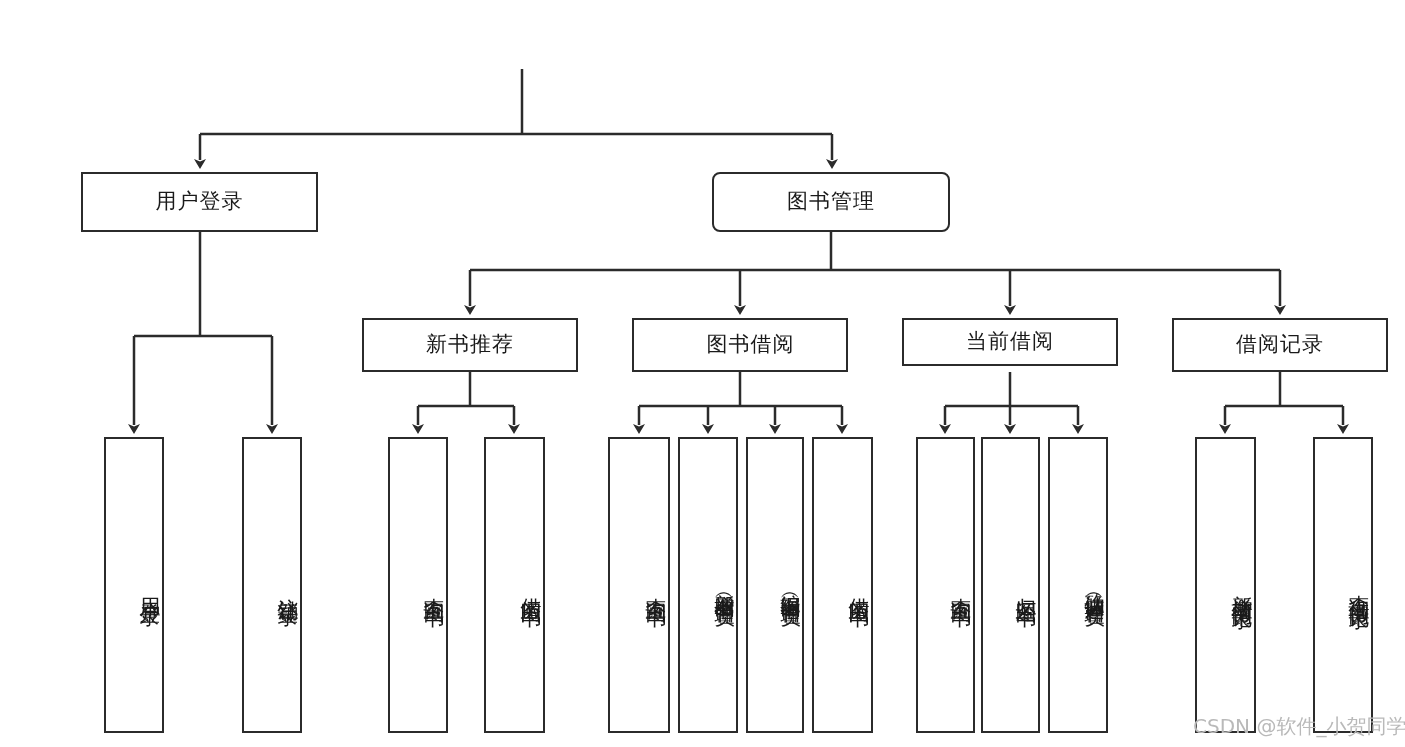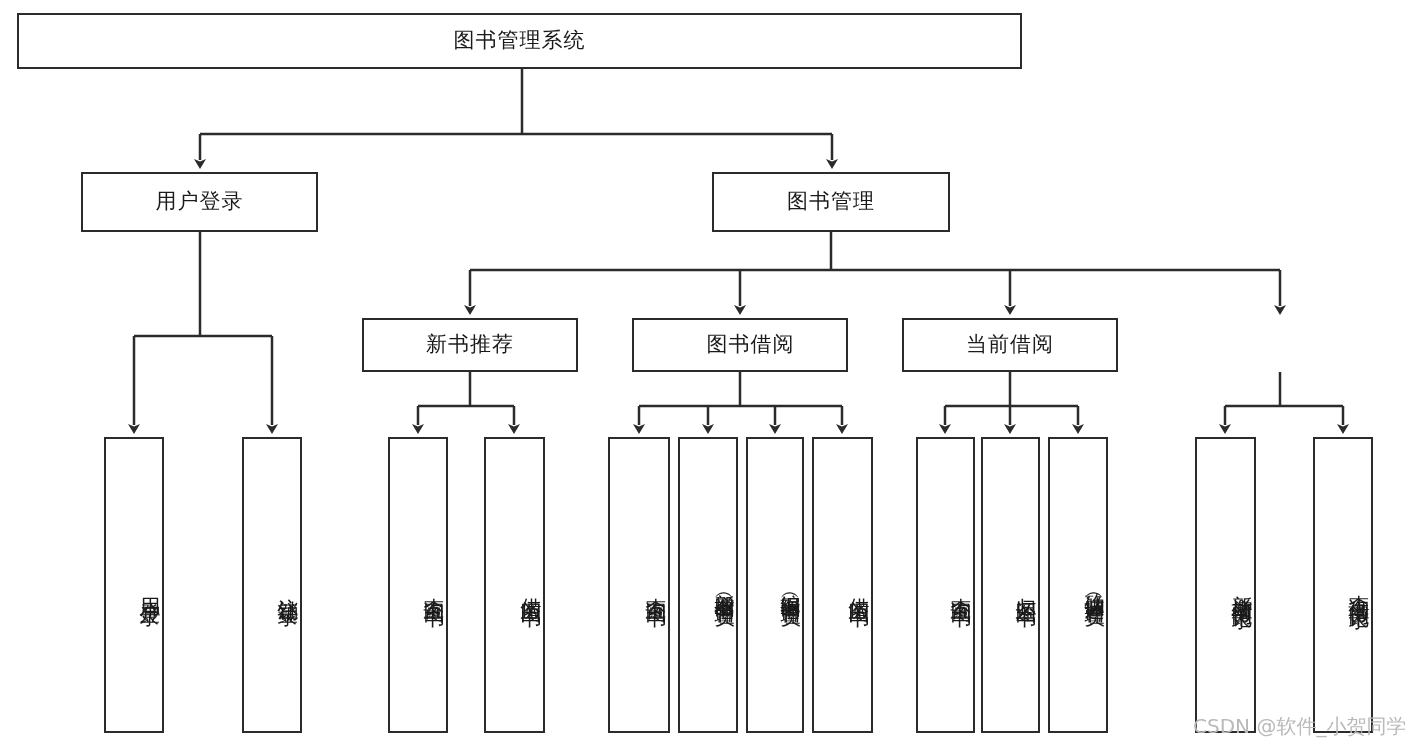--- a/index.html
+++ b/index.html
@@ -111,39 +111,39 @@
       <path d="M1010,406 L1010,425" marker-end="url(#arrow)"></path>
       <path d="M1078,406 L1078,425" marker-end="url(#arrow)"></path>
 
       <path d="M1280,372 L1280,406"></path>
       <path d="M1225,406 L1343,406"></path>
       <path d="M1225,406 L1225,425" marker-end="url(#arrow)"></path>
       <path d="M1343,406 L1343,425" marker-end="url(#arrow)"></path>
     </g>
   </svg>
 
-  <div class="node node-h" style="left:17px; top:13px; width:1005px; height:56px;">
-    <span>图书管理系统</span>
-  </div>
 
   <div class="node node-h" style="left:81px; top:172px; width:237px; height:60px;">
     <span>用户登录</span>
   </div>
-  <div class="node node-h" style="left:712px; top:172px; width:238px; height:60px;">
+  <div class="node node-h" style="left:712px; top:172px; width:238px; height:60px;border-radius:8px;">
     <span>图书管理</span>
   </div>
 
   <div class="node node-h" style="left:362px; top:318px; width:216px; height:54px;text-align:center;">
     <span>新书推荐</span>
   </div>
   <div class="node node-h" style="left:632px; top:318px; width:216px; height:54px;padding-left:21px;">
     <span>图书借阅</span>
   </div>
-  <div class="node node-h" style="left:902px; top:318px; width:216px; height:54px;">
+  <div class="node node-h" style="left:902px; top:318px; width:216px; height:48px;">
     <span>当前借阅</span>
+  </div>
+  <div class="node node-h" style="left:1172px; top:318px; width:216px; height:54px;">
+    <span>借阅记录</span>
   </div>
 
   <div class="node node-v" style="left:104px; top:437px; width:60px; height:296px;">
     <span>用户登录</span>
   </div>
   <div class="node node-v" style="left:242px; top:437px; width:60px; height:296px;">
     <span>注销登录</span>
   </div>
   <div class="node node-v" style="left:388px; top:437px; width:60px; height:296px;">
     <span>查询图书</span>

